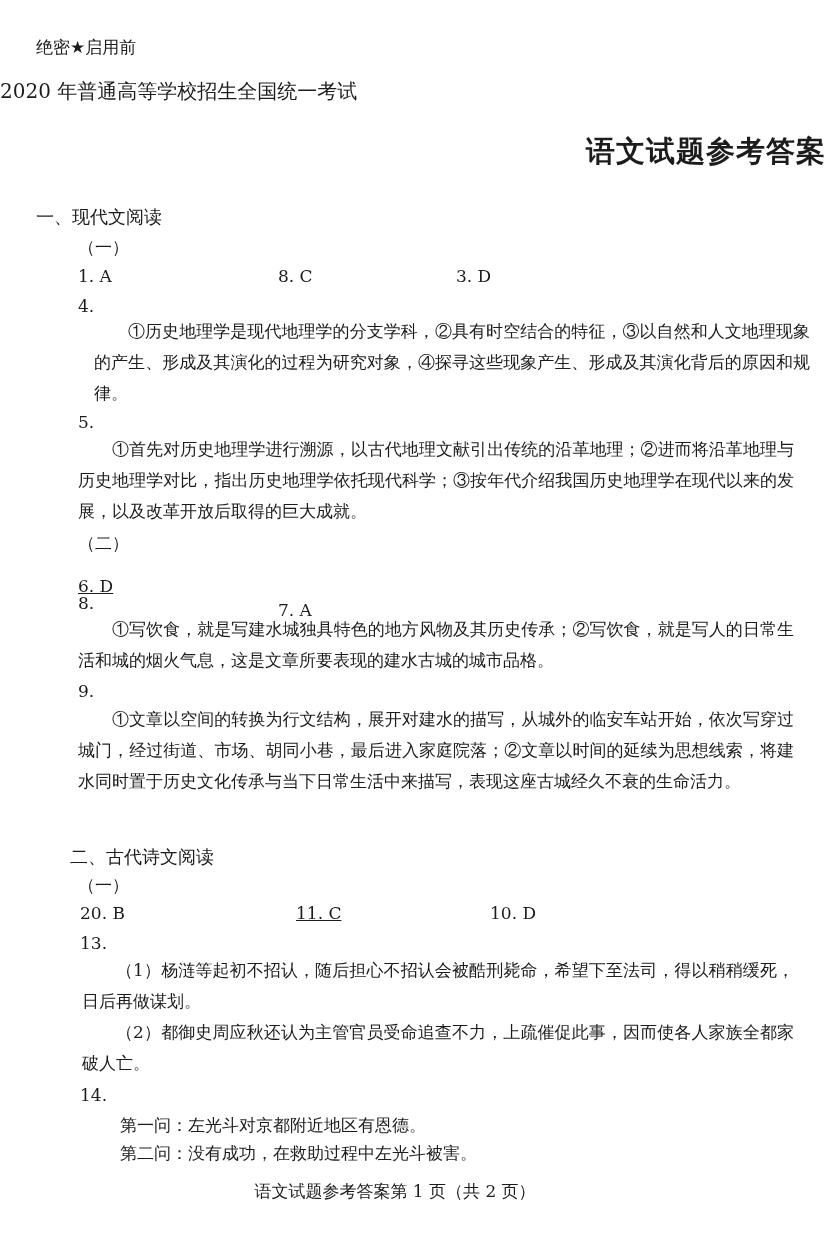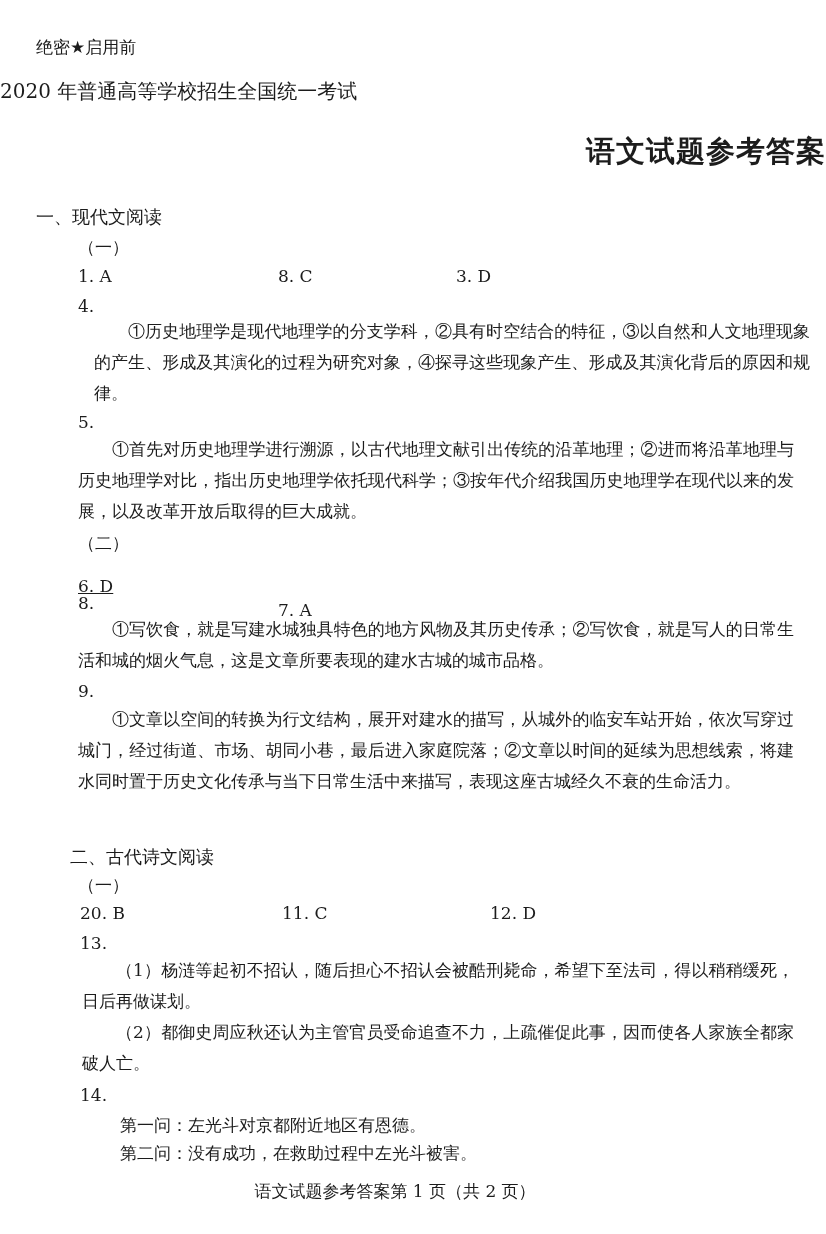--- a/index.html
+++ b/index.html
@@ -91,22 +91,22 @@
 <div class="abs line" style="left:78px; top:593px;">8.</div>
 <div class="para" style="top:614px;">①写饮食，就是写建水城独具特色的地方风物及其历史传承；②写饮食，就是写人的日常生活和城的烟火气息，这是文章所要表现的建水古城的城市品格。</div>
 
 <div class="abs line" style="left:78px; top:681px;">9.</div>
 <div class="para" style="top:704px;">①文章以空间的转换为行文结构，展开对建水的描写，从城外的临安车站开始，依次写穿过城门，经过街道、市场、胡同小巷，最后进入家庭院落；②文章以时间的延续为思想线索，将建水同时置于历史文化传承与当下日常生活中来描写，表现这座古城经久不衰的生命活力。</div>
 
 <div class="abs sec-head" style="left:38px; top:845px;margin-left:32px;">二、古代诗文阅读</div>
 <div class="abs line" style="left:78px; top:874px;">（一）</div>
 <div>
   <div class="abs ans-row" style="left:80px; top:903px;">20. B</div>
-  <div class="abs ans-row" style="left:282px; top:903px;">11. C</div>
-  <div class="abs ans-row" style="left:490px; top:903px;">12. D</div>
+  <div class="abs ans-row" style="left:296px; top:903px;text-decoration:underline;">11. C</div>
+  <div class="abs ans-row" style="left:490px; top:903px;">10. D</div>
 </div>
 
 <div class="abs line" style="left:80px; top:933px;">13.</div>
 <div class="para" style="top:955px; left:82px; width:712px;">（1）杨涟等起初不招认，随后担心不招认会被酷刑毙命，希望下至法司，得以稍稍缓死，日后再做谋划。</div>
 <div class="para" style="top:1017px; left:82px; width:712px;">（2）都御史周应秋还认为主管官员受命追查不力，上疏催促此事，因而使各人家族全都家破人亡。</div>
 
 <div class="abs line" style="left:80px; top:1085px;">14.</div>
 <div class="abs line" style="left:120px; top:1114px;">第一问：左光斗对京都附近地区有恩德。</div>
 <div class="abs line" style="left:120px; top:1142px;">第二问：没有成功，在救助过程中左光斗被害。</div>
 

